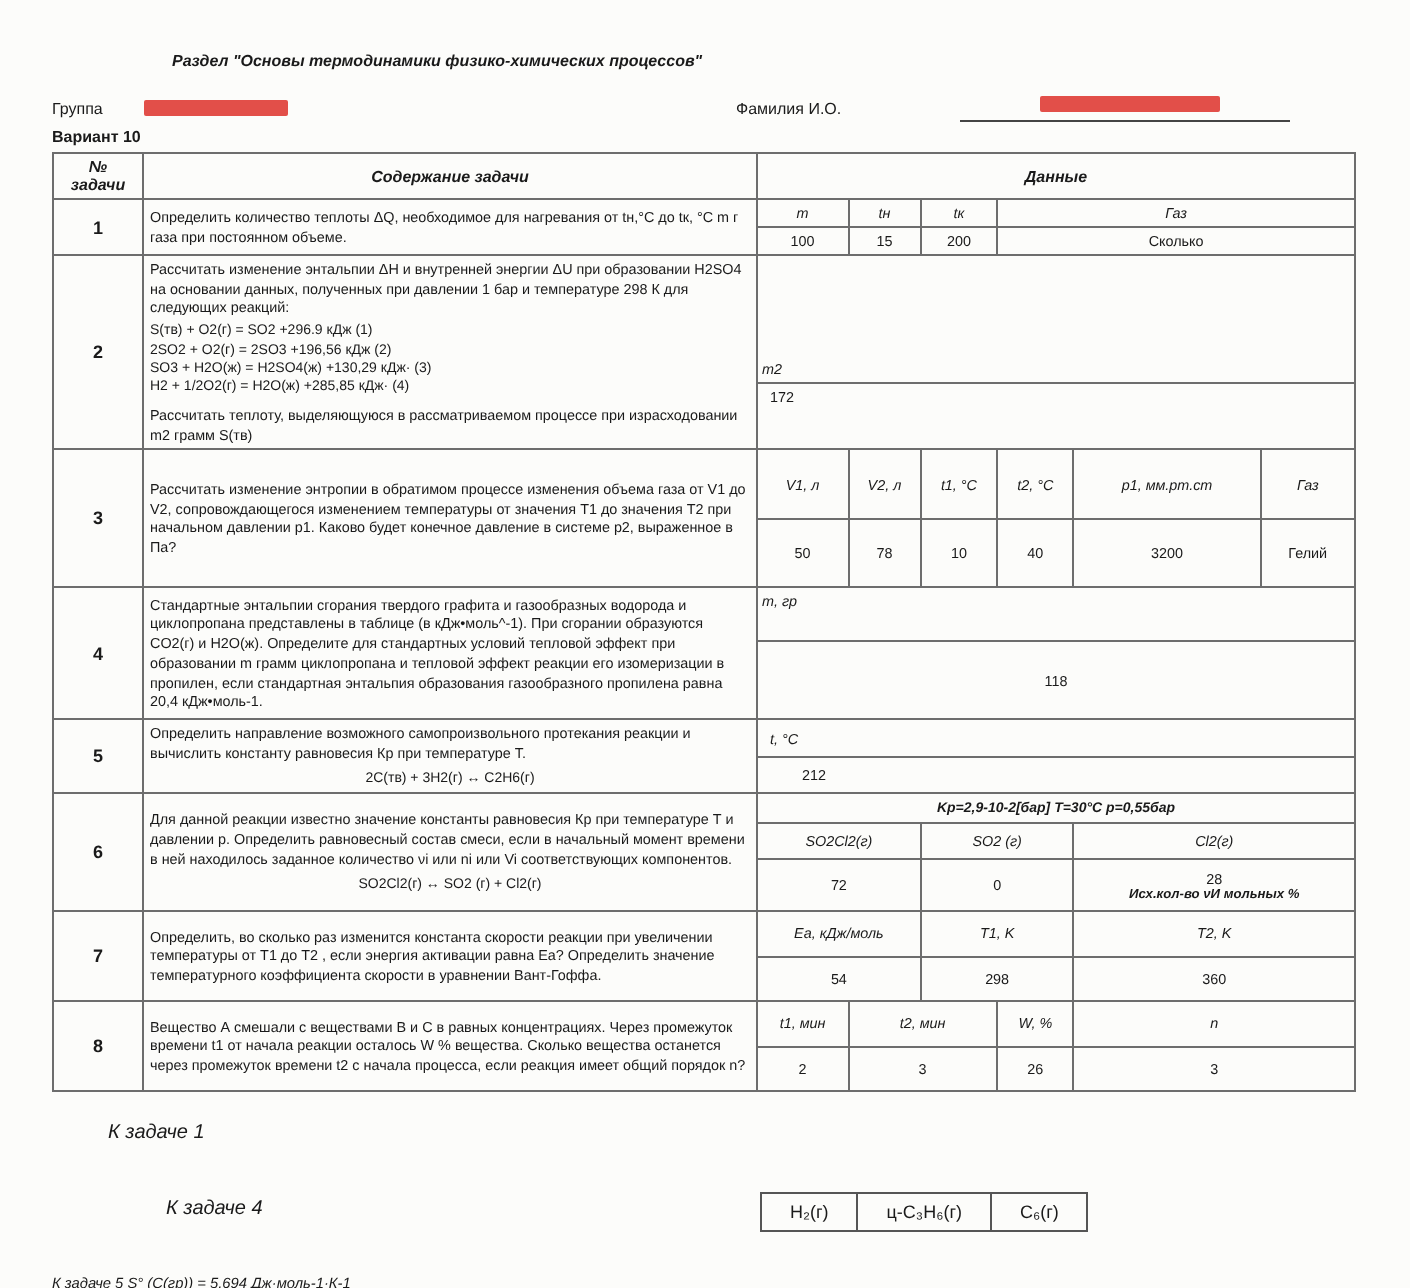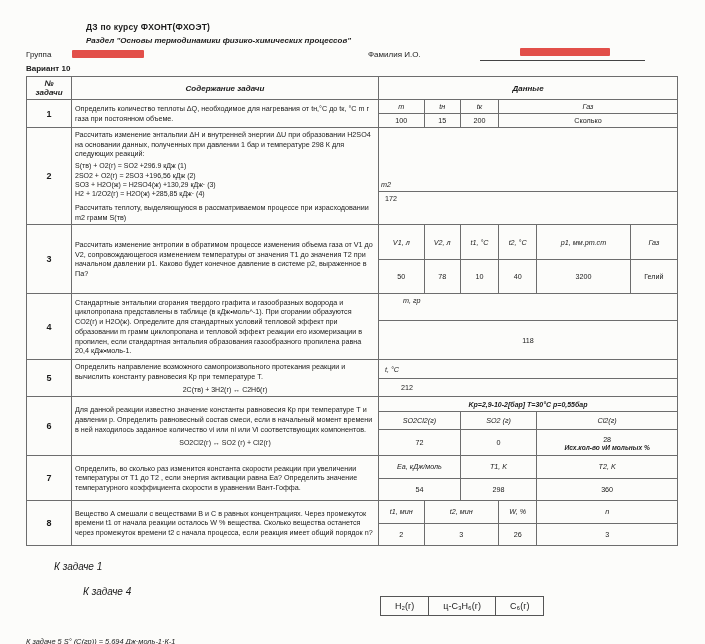--- a/index.html
+++ b/index.html
@@ -79,21 +79,20 @@
   .k5{
     position:absolute;left:26px;top:637px;font-size:7.4px;font-style:italic;
   }
 </style>
 </head>
 <body>
 
 <div class="page">
 
   <div class="hdr">
-    <div class="l1">ДЗ по курсу ФХОНТ(ФХОЭТ)</div>
     <div class="l2">Раздел "Основы термодинамики физико-химических процессов"</div>
   </div>
 
   <div class="grp">Группа</div>
   <div class="redact" style="left:72px;top:50px;width:72px;"></div>
 
   <div class="var">Вариант 10</div>
 
   <div class="fam">Фамилия И.О.</div>
   <div class="redact" style="left:520px;top:48px;width:90px;"></div>
@@ -153,21 +152,21 @@
       <td class="dval">78</td>
       <td class="dval">10</td>
       <td class="dval">40</td>
       <td class="dval">3200</td>
       <td class="dval">Гелий</td>
     </tr>
 
     <tr>
       <td class="numcol" rowspan="2">4</td>
       <td class="task" rowspan="2" style="height:56px;">Стандартные энтальпии сгорания  твердого графита и газообразных водорода и циклопропана представлены в таблице (в кДж•моль^-1). При сгорании образуются CO2(г) и H2O(ж). Определите для стандартных условий тепловой эффект при образовании m грамм циклопропана и тепловой эффект реакции его изомеризации в пропилен, если стандартная энтальпия образования газообразного пропилена равна 20,4 кДж•моль-1.</td>
-      <td class="dhead" colspan="6" style="text-align:left;padding-left:24px;height:22px;vertical-align:top;">m, гр</td>
+      <td class="dhead" colspan="6" style="text-align:left;padding-left:2px;height:22px;vertical-align:top;">m, гр</td>
     </tr>
     <tr>
       <td class="dval" colspan="6" style="height:34px;">118</td>
     </tr>
 
     <tr>
       <td class="numcol" rowspan="2">5</td>
       <td class="task" rowspan="2">
         <div>Определить направление возможного самопроизвольного протекания реакции и вычислить константу равновесия Кр при температуре T.</div>
         <div class="eq" style="margin-top:3px;">2С(тв) + 3H2(г) ↔ С2H6(г)</div>
@@ -225,21 +224,21 @@
       <td class="dval">2</td>
       <td class="dval" colspan="2">3</td>
       <td class="dval">26</td>
       <td class="dval" colspan="2">3</td>
     </tr>
   </tbody>
     </table>
 
   <div class="notes">
     <div class="nt">К задаче 1</div>
-    <div class="nt" style="margin-top:14px;padding-left:29px;">К задаче 4</div>
+    <div class="nt" style="margin-top:27px;padding-left:29px;">К задаче 4</div>
   </div>
 
   <table class="h2">
     <tbody>
         <tr>
       <td>H₂(г)</td>
       <td>ц-C₃H₆(г)</td>
       <td>C₆(г)</td>
     </tr>
   </tbody>

